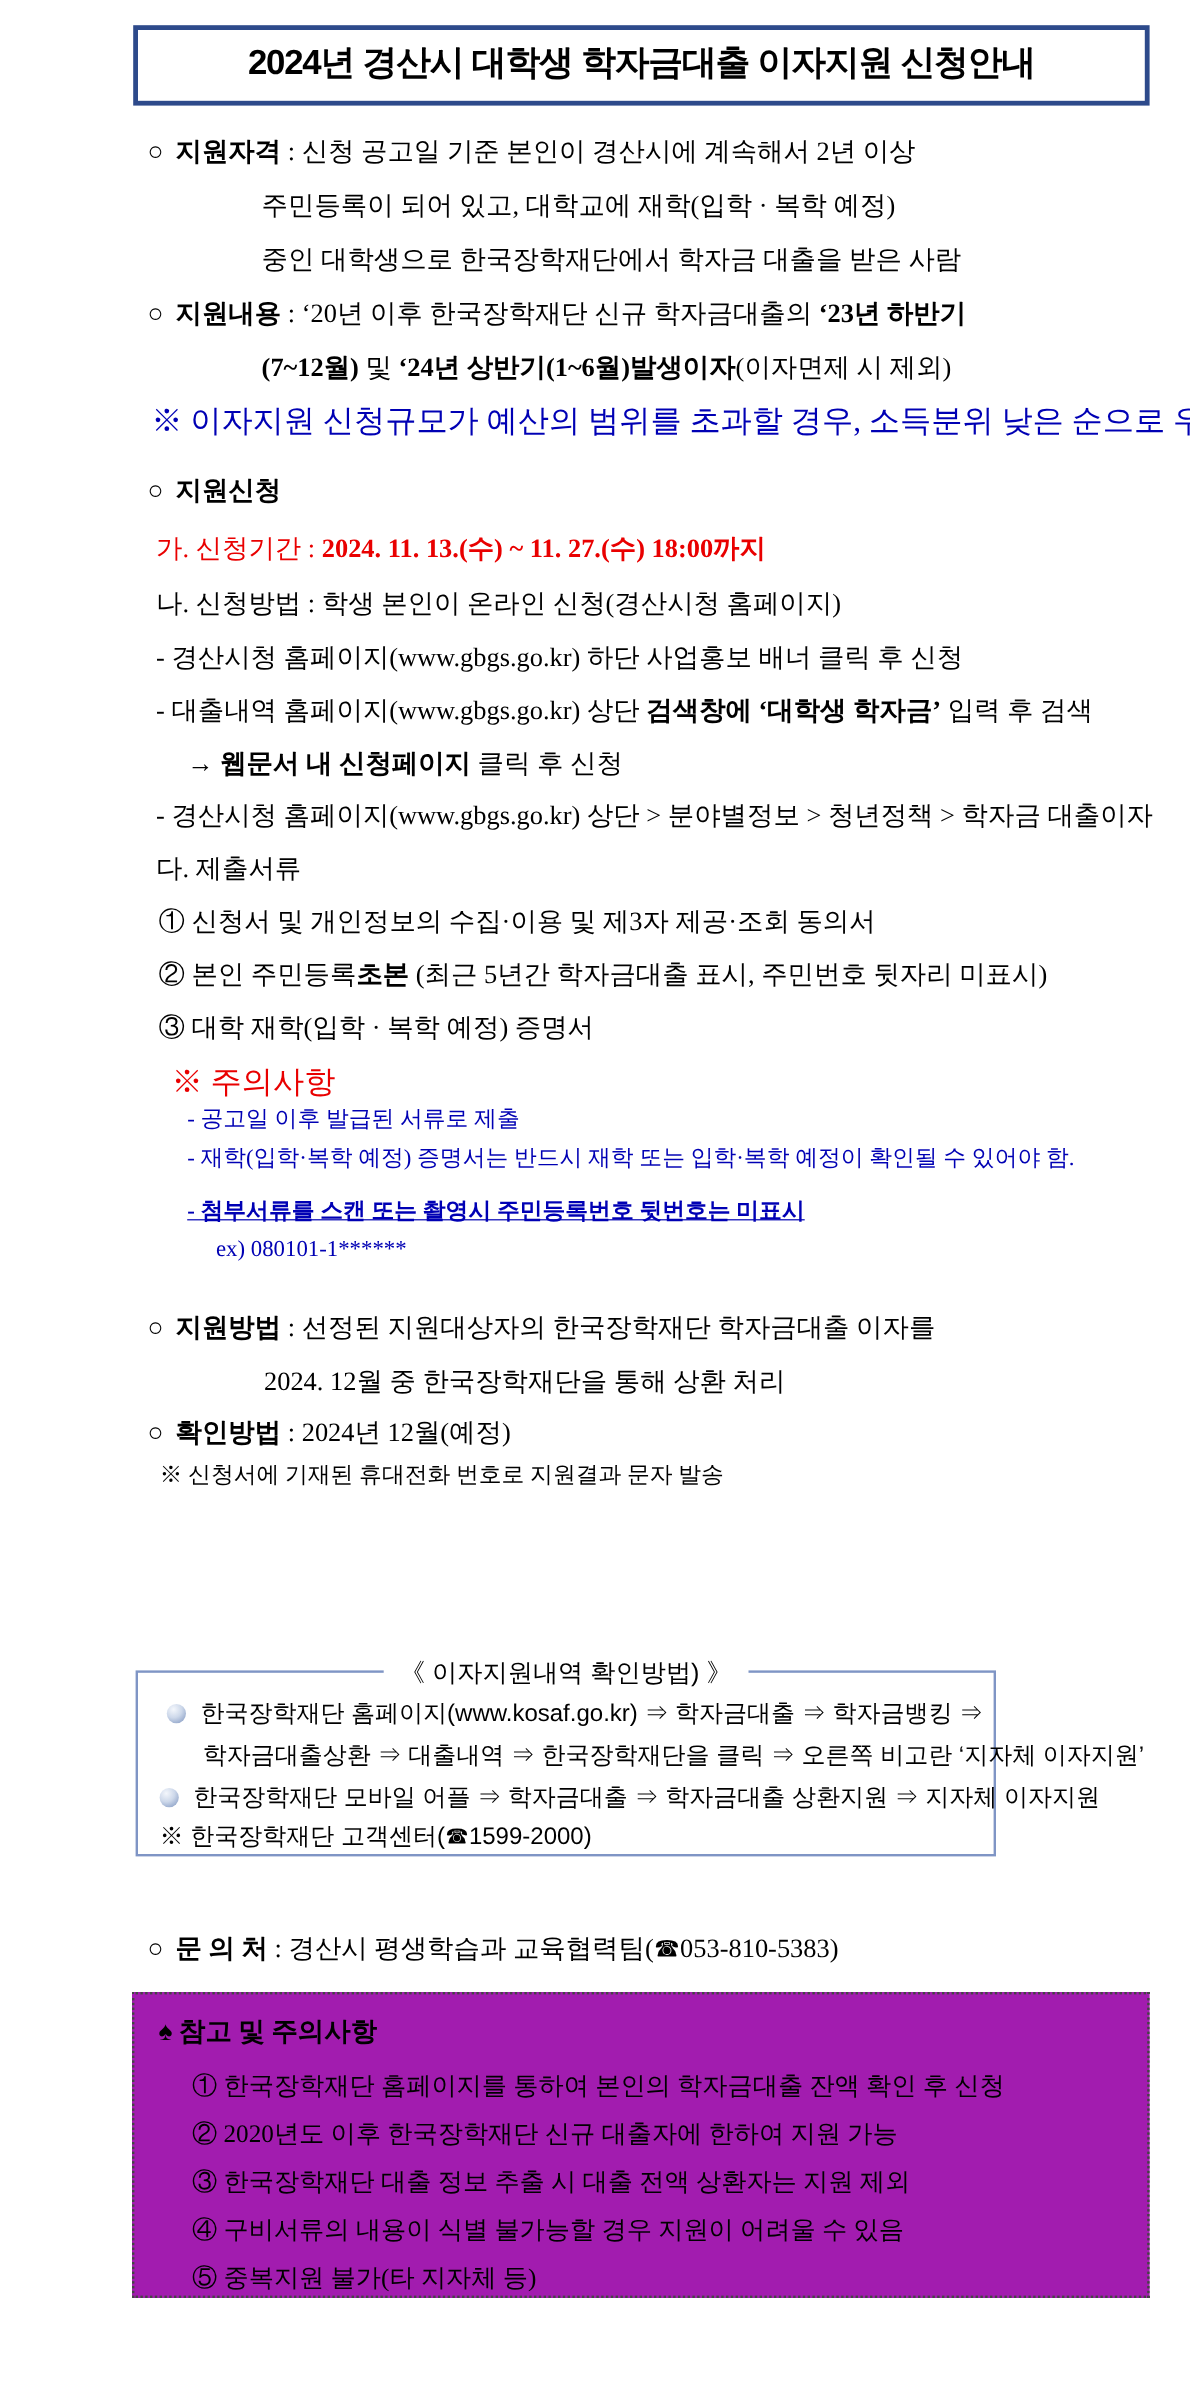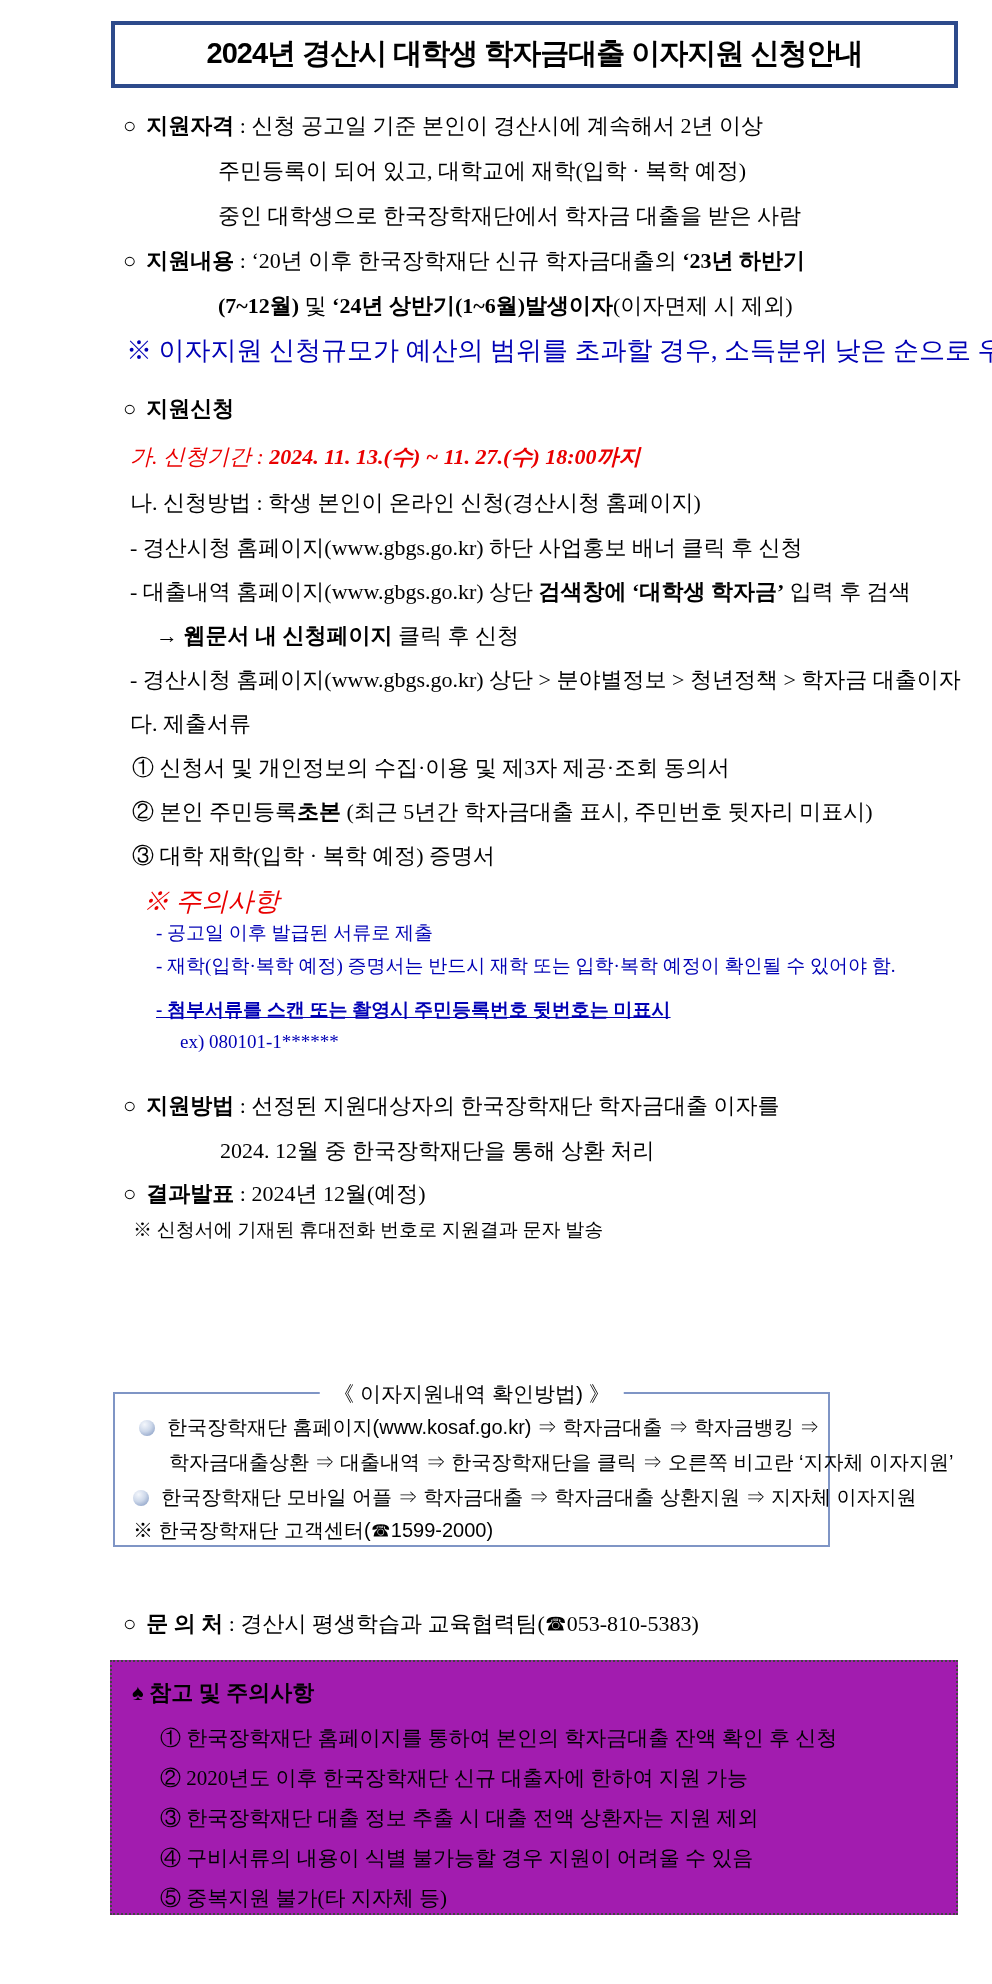--- a/index.html
+++ b/index.html
@@ -9,21 +9,21 @@
     height:1984px;
     background:#ffffff;
     font-family:"Liberation Serif","DejaVu Serif",serif;
     color:#000;
     overflow:hidden;
     margin-left:38px;
   }
   .ln { position:absolute; white-space:nowrap; font-size:22px; line-height:1.25; }
   .b { font-weight:bold;text-align:center; }
   .blue { color:var(--blue); }
-  .red { color:var(--red);font-style:italic; }
+  .red { color:var(--red); }
   .sm { font-size:26px; }
   .xs { font-size:19px; }
   .ul { text-decoration:underline; }
   .marker { margin-right:10px; }
 
   .title-box {
     position:absolute; left:73px; top:21px; width:847px; height:67px;
     box-sizing:border-box; border:4px solid var(--title_border);
     background:#fff; text-align:center;
     font-family:"Liberation Sans","DejaVu Sans",sans-serif;
@@ -135,21 +135,21 @@
   </div>
 
   <div class="ln" style="left:85px; top:1092px">
     <span class="marker">○</span><span class="b">지원방법</span><span> : </span><span>선정된 지원대상자의 한국장학재단 학자금대출 이자를</span>
   </div>
   <div class="ln" style="left:182px; top:1137px">
     <span>2024. 12월 중 한국장학재단을 통해 상환 처리</span>
   </div>
 
   <div class="ln" style="left:85px; top:1180px">
-    <span class="marker">○</span><span class="b">결과발표</span><span> : </span><span>2024년 12월(예정)</span>
+    <span class="marker">○</span><span class="b">확인방법</span><span> : </span><span>2024년 12월(예정)</span>
   </div>
   <div class="ln xs" style="left:95px; top:1218px">
     <span>※ 신청서에 기재된 휴대전화 번호로 지원결과 문자 발송</span>
   </div>
 
   <div class="check-box">
     <div class="legend">
       <span>《 이자지원내역 확인방법) 》</span>
     </div>
     <div class="cln" style="left:24px; top:20px">

